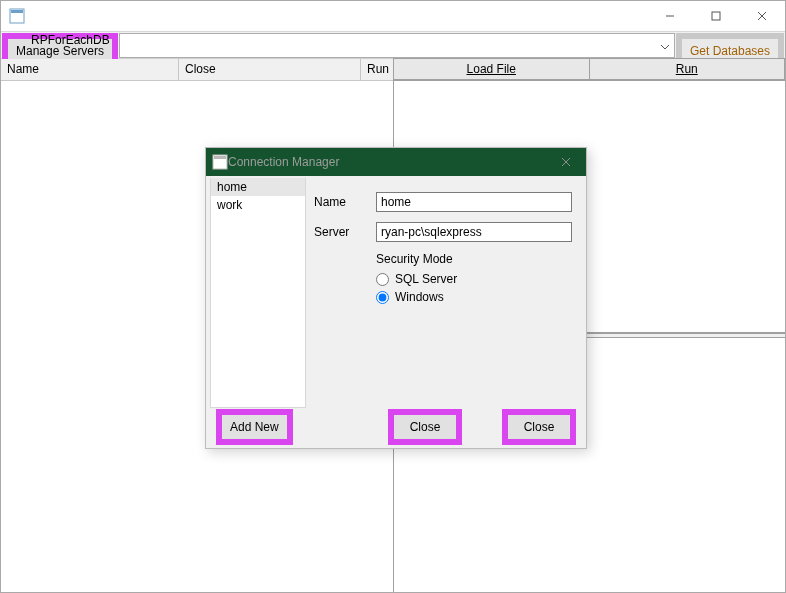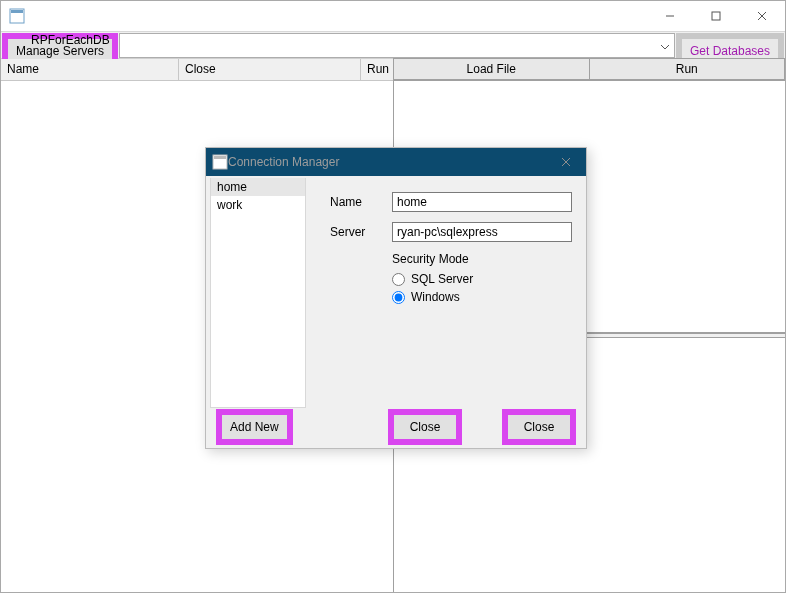--- a/index.html
+++ b/index.html
@@ -77,21 +77,21 @@
   }
   .server-combo .combo-arrow {
     position: absolute; right: 4px; top: 50%;
     transform: translateY(-50%);
     width: 10px; height: 10px;
   }
   .get-db-btn {
     margin: 1px 1px 10px 0;
     height: 25px;
     min-width: 84px;
-    color: #a21caf;
+    color: #a16207;
     border-color: #c8c8c8;
     background: #e9e9e9;
   }
   
   .body {
     flex: 1;
     display: flex;
   }
   .left-pane {
     width: 393px;
@@ -112,20 +112,21 @@
     color: #000;
   }
   .col-name { flex: 0 0 178px; }
   .col-status { flex: 0 0 182px; }
   .col-run { flex: 0 0 33px; border-right: none; }
   .left-body { flex:1; background:#fff; }
   .right-pane {
     flex: 1;
     display: flex; flex-direction: column;
     background: #fff;
+    text-decoration: underline;
   }
   .right-top-buttons {
     height: 22px;
     display: flex;
     border-bottom: 1px solid #a0a0a0;
   }
   .tab-btn {
     flex: 1;
     border: 1px solid #a0a0a0;
     background: #e8e8e8;
@@ -145,37 +146,37 @@
     position: absolute;
     left: 204px; top: 146px;
     width: 382px; height: 302px;
     background: #f0f0f0;
     border: 1px solid #bcbcbc;
     box-shadow: 3px 3px 12px rgba(0,0,0,0.18);
     display:flex; flex-direction:column;
   }
   .dlg-titlebar {
     height: 28px;
-    background: #0c4a6e;
+    background: #14532d;
     display: flex; align-items: center;
     padding-left: 6px;
     color: #9c9c9c;
     position: relative;
   }
   .dlg-close {
     position: absolute; right: 0; top:0;
     width: 40px; height: 28px;
     display:flex; align-items:center; justify-content:center;
     color:#8e8e8e;
   }
   .dlg-body {
     flex:1;
     display:flex;
     padding: 2px 4px 4px 4px;
-    gap: 24px;
+    gap: 8px;
   }
   .dlg-list {
     width: 96px;
     background: #fff;
     border: 1px solid #d8d8d8;
     border-top:none;
     font-size: 12px;
   }
   .dlg-list-item {
     padding: 2px 6px;

